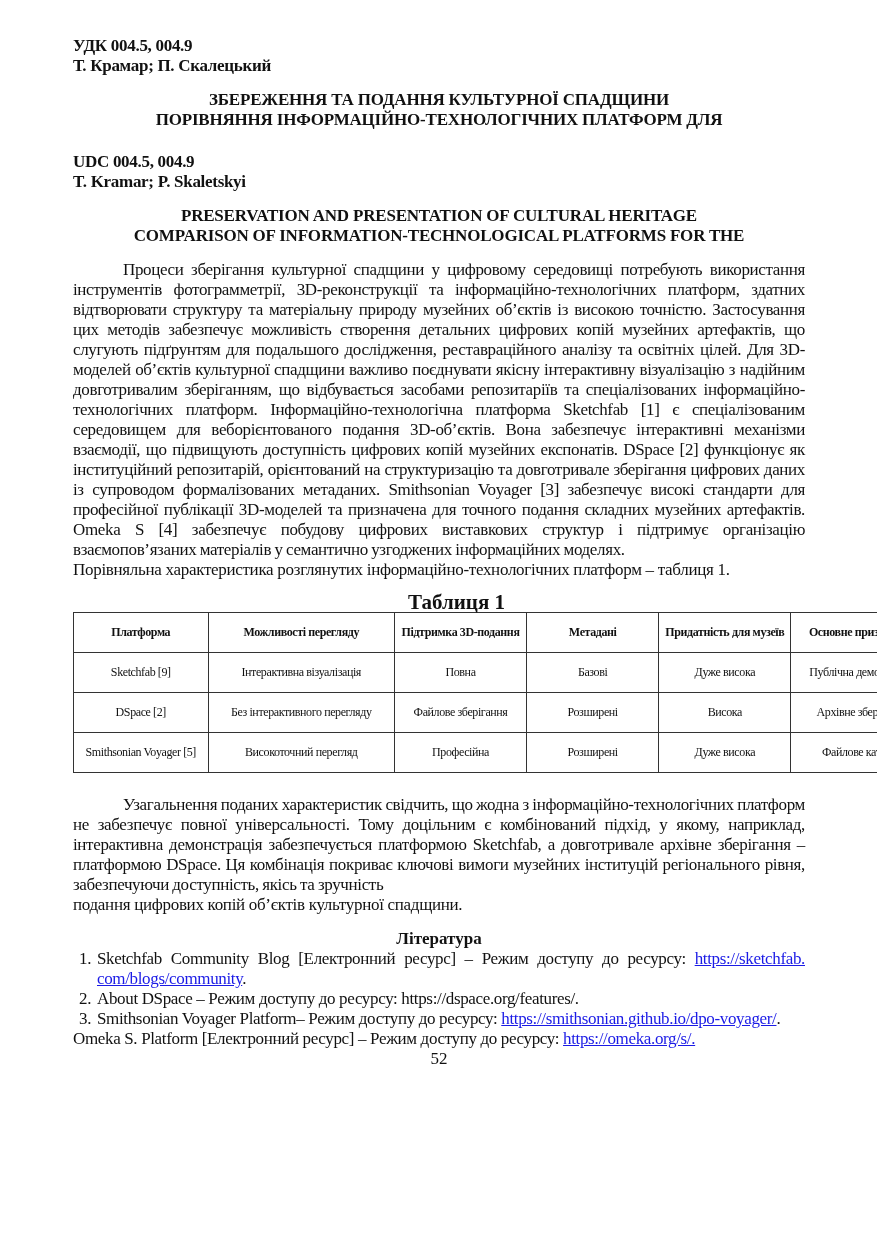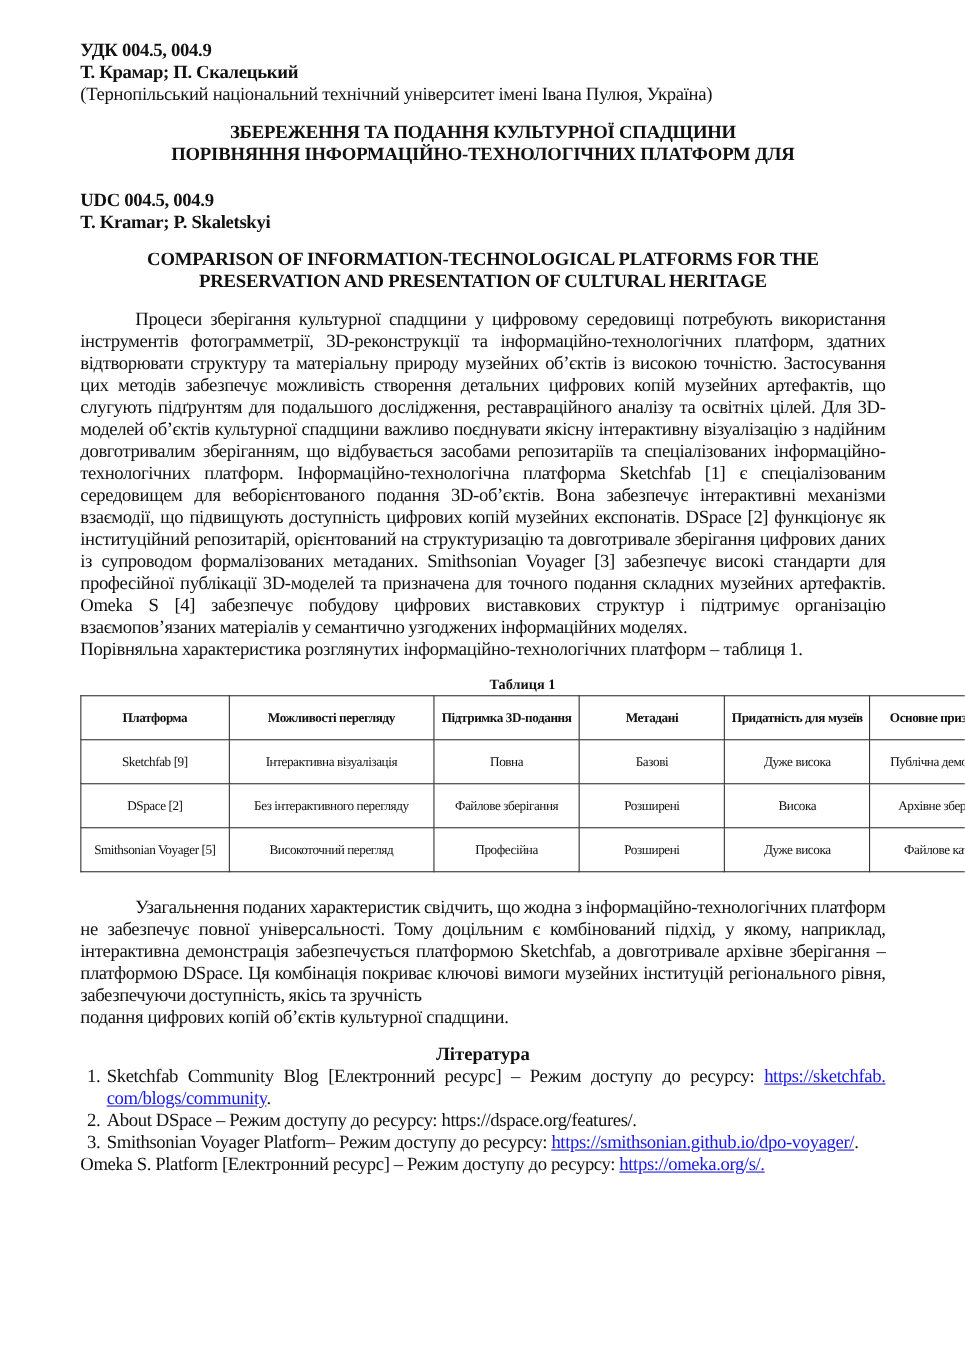--- a/index.html
+++ b/index.html
@@ -3,54 +3,53 @@
 <meta charset="utf-8">
 <style>
   html, body { margin:0; padding:0; background:#ffffff; }
   body { width:877px; height:1240px; position:relative; overflow:hidden;
          font-family:"Liberation Serif", serif; color:#111; }
   .page { position:absolute; left:73px; top:36px; width:732px; }
   .line { font-size:17px; line-height:20px; white-space:nowrap; letter-spacing:-0.3px; }
   .bold { font-weight:bold; }
   .title { text-align:center; font-weight:bold; font-size:17px; line-height:20px; letter-spacing:-0.2px; }
   .para { font-size:17px; line-height:20px; text-align:justify; text-indent:50px; letter-spacing:-0.35px; word-spacing:-0.5px; }
-  .caption { text-align:right; font-weight:bold; font-size:13px; line-height:20px; padding-right:300px; }
+  .caption { text-align:right; font-weight:bold; font-size:21px; line-height:20px; padding-right:300px; }
   table { border-collapse:collapse; width:866px; font-size:12px; line-height:19px; letter-spacing:-0.4px; }
   th, td { border:1px solid #333; text-align:center; vertical-align:middle; padding:0 2px; }
   th { font-weight:bold; height:39px; }
   td { height:39px; }
   .refs-title { text-align:center; font-weight:bold; font-size:17px; line-height:20px; }
   ol { margin:0; padding-left:22px; font-size:17px; line-height:20px; letter-spacing:-0.35px; }
   ol li { text-align:justify; padding-left:2px; }
   a { color:#1a1ae6; text-decoration:underline; }
   .ref-plain { font-size:17px; line-height:20px; letter-spacing:-0.35px; }
   .page-num { text-align:center; font-size:17px; line-height:20px; }
 </style>
 </head>
 <body>
 
 <div class="page">
 
   <div style="margin-top:0;">
     <div class="line bold">УДК 004.5, 004.9</div>
     <div class="line bold">Т. Крамар; П. Скалецький</div>
-    <div class="line">(Тернопільський національний технічний університет імені Івана Пулюя, Україна)</div>
     <div style="height:14px"></div>
     <div class="title">ЗБЕРЕЖЕННЯ ТА ПОДАННЯ КУЛЬТУРНОЇ СПАДЩИНИ</div>
     <div class="title">ПОРІВНЯННЯ ІНФОРМАЦІЙНО-ТЕХНОЛОГІЧНИХ ПЛАТФОРМ ДЛЯ</div>
   </div>
 
   <div style="height:22px"></div>
 
   <div>
     <div class="line bold">UDC 004.5, 004.9</div>
     <div class="line bold">T. Kramar; P. Skaletskyi</div>
     <div style="height:14px"></div>
+    <div class="title">PRESERVATION AND PRESENTATION OF CULTURAL HERITAGE</div>
     <div class="title">COMPARISON OF INFORMATION-TECHNOLOGICAL PLATFORMS FOR THE</div>
-    <div class="title">PRESERVATION AND PRESENTATION OF CULTURAL HERITAGE</div>
   </div>
 
   <div style="height:14px"></div>
 
   <div class="para">Процеси зберігання культурної спадщини у цифровому середовищі потребують використання інструментів фотограмметрії, 3D-реконструкції та інформаційно-технологічних платформ, здатних відтворювати структуру та матеріальну природу музейних об’єктів із високою точністю. Застосування цих методів забезпечує можливість створення детальних цифрових копій музейних артефактів, що слугують підґрунтям для подальшого дослідження, реставраційного аналізу та освітніх цілей. Для 3D-моделей об’єктів культурної спадщини важливо поєднувати якісну інтерактивну візуалізацію з надійним довготривалим зберіганням, що відбувається засобами репозитаріїв та спеціалізованих інформаційно-технологічних платформ. Інформаційно-технологічна платформа Sketchfab [1] є спеціалізованим середовищем для веборієнтованого подання 3D-об’єктів. Вона забезпечує інтерактивні механізми взаємодії, що підвищують доступність цифрових копій музейних експонатів. DSpace [2] функціонує як інституційний репозитарій, орієнтований на структуризацію та довготривале зберігання цифрових даних із супроводом формалізованих метаданих. Smithsonian Voyager [3] забезпечує високі стандарти для професійної публікації 3D-моделей та призначена для точного подання складних музейних артефактів. Omeka S [4] забезпечує побудову цифрових виставкових структур і підтримує організацію взаємопов’язаних матеріалів у семантично узгоджених інформаційних моделях.</div>
   <div class="line">Порівняльна  характеристика розглянутих інформаційно-технологічних платформ –  таблиця 1.</div>
 
   <div style="height:12px"></div>
   <div class="caption">Таблиця 1</div>
 
@@ -117,13 +116,14 @@
       <span>About DSpace – Режим доступу до ресурсу: https://dspace.org/features/.</span>
     </li>
     <li>
       <span>Smithsonian Voyager Platform– Режим доступу до ресурсу: </span><a href="#">https://smithsonian.github.io/dpo-voyager/</a><span>.</span>
     </li>
   </ol>
   <div class="ref-plain">
     <span>Omeka S. Platform [Електронний ресурс] – Режим доступу до ресурсу: </span><a href="#">https://omeka.org/s/.</a>
   </div>
 
+  <div class="page-num">52</div>
 </div>
 
 </body></html>

